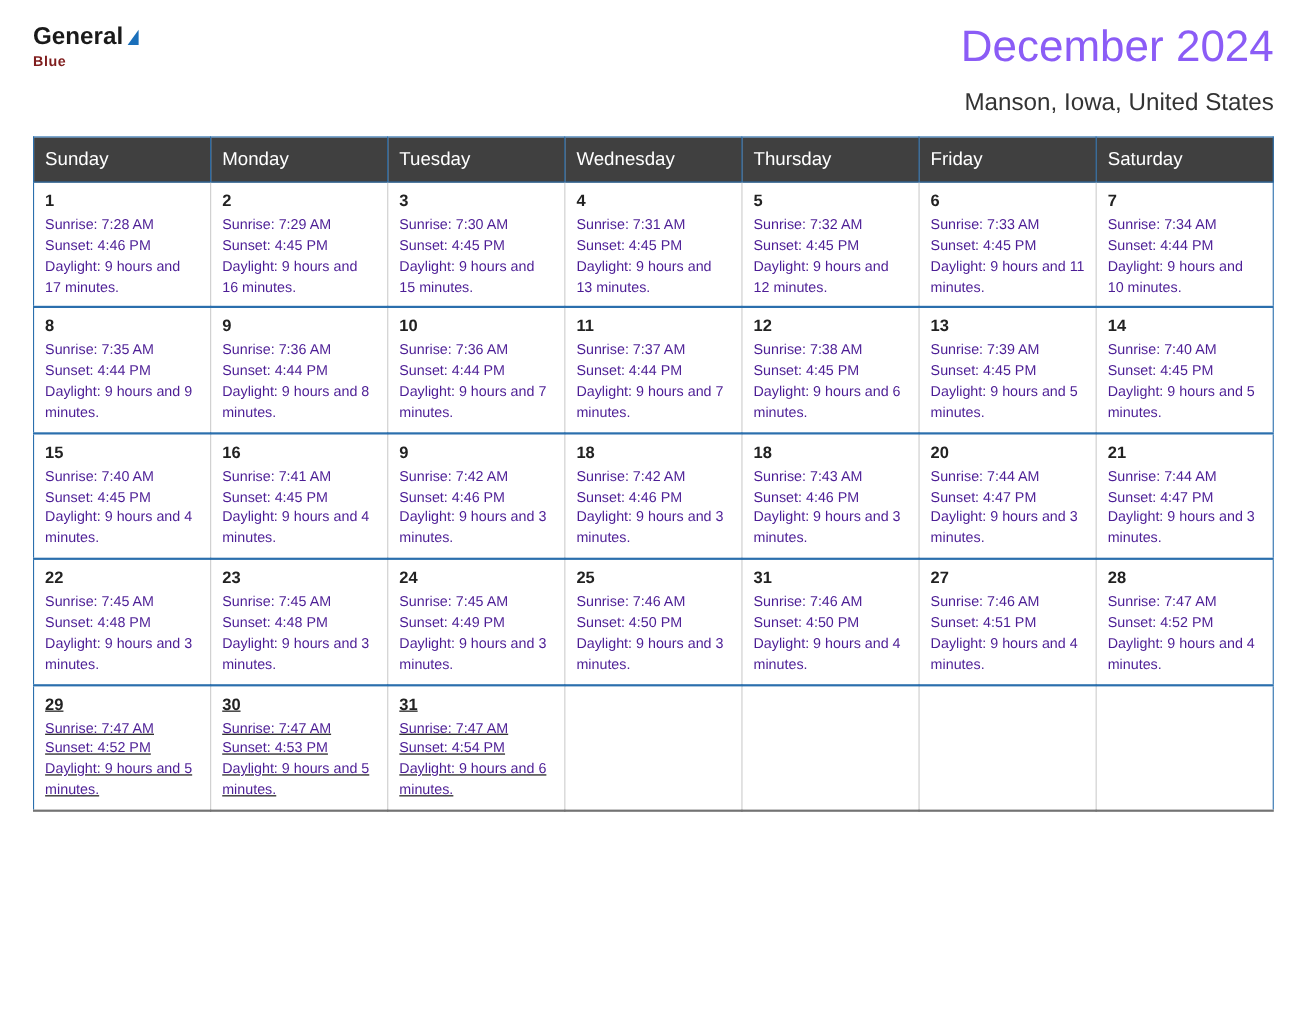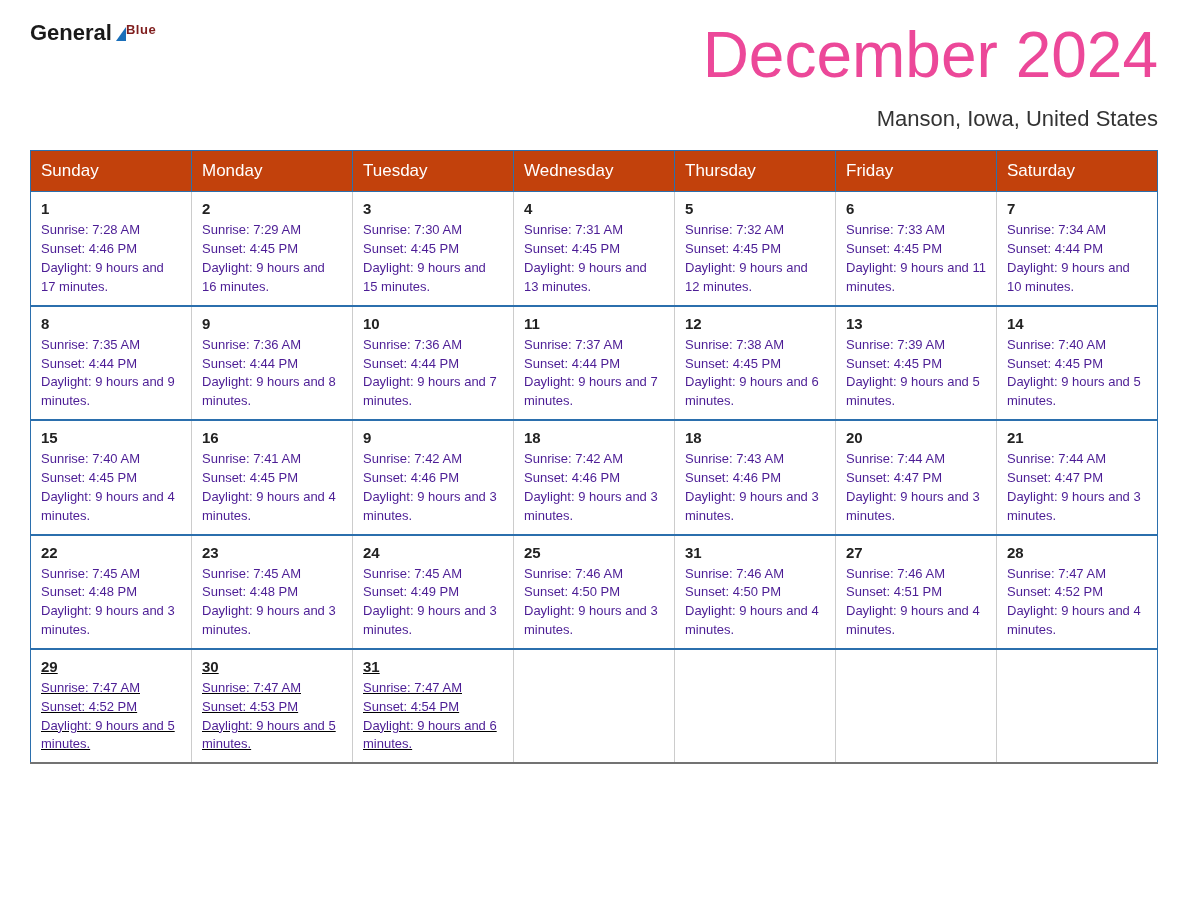--- a/index.html
+++ b/index.html
@@ -11,20 +11,21 @@
       min-height: 918px;
     }
     .header-area {
       display: flex;
       justify-content: space-between;
       align-items: flex-start;
       margin-bottom: 18px;
     }
     .logo-area {
       display: flex;
+      flex-direction: column;
       align-items: flex-start;
     }
     .logo-text {
       font-size: 22px;
       font-weight: bold;
       color: #1a1a1a;
       display: flex;
       align-items: center;
       gap: 2px;
     }
@@ -42,37 +43,37 @@
       font-size: 13px;
       color: #7f1d1d;
       letter-spacing: 0.5px;
       margin-top: 2px;
       font-weight: bold;
     }
     .title-area {
       text-align: right;
     }
     .month-title {
-      font-size: 64px;
+      font-size: 40px;
       font-weight: normal;
-      color: #ec4899;
+      color: #8b5cf6;
       line-height: 1.1;
     }
     .location-title {
       font-size: 22px;
       color: #333;
       margin-top: 16px;
     }
     table {
       width: 100%;
       border-collapse: collapse;
       table-layout: fixed;
     }
     thead tr {
-      background-color: #c2410c;
+      background-color: #404040;
     }
     thead th {
       color: #ffffff;
       font-size: 17px;
       font-weight: normal;
       padding: 10px 10px;
       text-align: left;
       border: 1px solid #2b6fad;
     }
     tbody tr {

